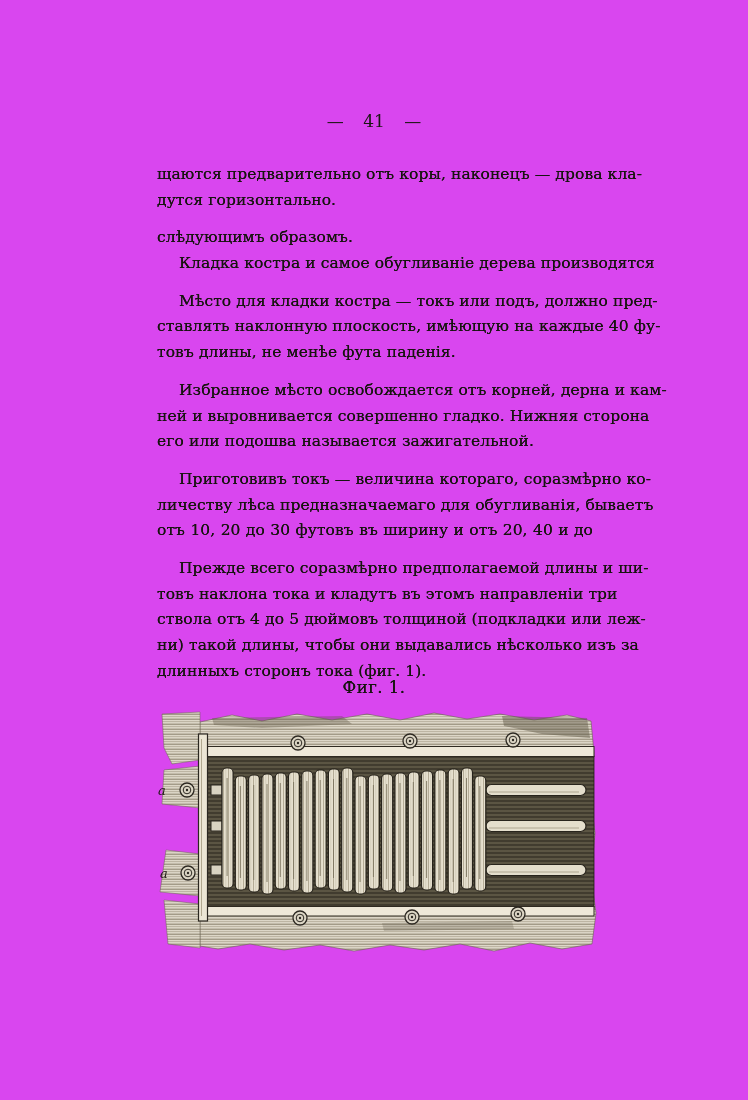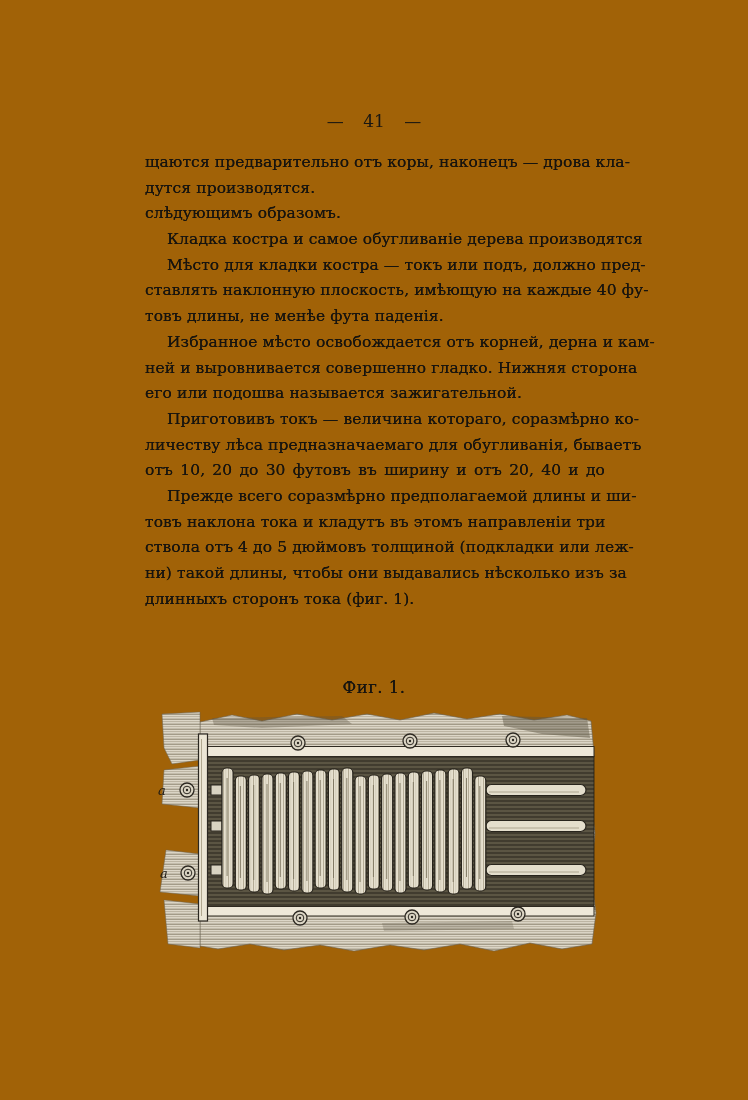--- a/index.html
+++ b/index.html
@@ -1,35 +1,35 @@
 <!DOCTYPE html>
 <html lang="ru"><head>
 <meta charset="utf-8">
 <style>
   html,body{margin:0;padding:0;}
   body{background:#fcfcfa;}
   .page{
     position:relative;
     width:748px;height:1100px;
-    background:#a16207;
+    background:#d946ef;
     font-family:"DejaVu Serif", serif;
     color:#17140f;
     overflow:hidden;
   }
   .pagenum{
     position:absolute;top:111px;left:0;width:100%;
     text-align:center;font-size:17px;word-spacing:14px;
     color:#1a1712;
   }
   .body-text{
     position:absolute;left:145px;top:150px;width:460px;
     font-size:15.5px;letter-spacing:.1px;
     text-shadow:0 0 .4px currentColor;
   }
-  .para{margin:0;padding:0;}
+  .para{margin:12px;padding:0;}
   .tline{
     height:25.7px;line-height:25.7px;
     text-align:justify;text-align-last:justify;
     white-space:nowrap;
   }
   .tline.last{text-align-last:left;}
   .tline.ind{text-indent:22px;}
   .caption{
     position:absolute;top:678px;left:0;width:100%;
     text-align:center;font-size:16.5px;letter-spacing:.5px;
@@ -44,21 +44,21 @@
 </head>
 <body>
 
 <div class="page">
 
   <div class="pagenum">— 41 —</div>
 
   <div class="body-text">
       <div class="para">
         <div class="tline">щаются предварительно отъ коры, наконецъ — дрова кла-</div>
-        <div class="tline last">дутся производятся.</div>
+        <div class="tline last">дутся горизонтально.</div>
       </div>
       <div class="para">
         <div class="tline last">слѣдующимъ образомъ.</div>
         <div class="tline ind">Кладка костра и самое обугливаніе дерева производятся</div>
       </div>
       <div class="para">
         <div class="tline ind">Мѣсто для кладки костра — токъ или подъ, должно пред-</div>
         <div class="tline">ставлять наклонную плоскость, имѣющую на каждые 40 фу-</div>
         <div class="tline last">товъ длины, не менѣе фута паденія.</div>
       </div>

